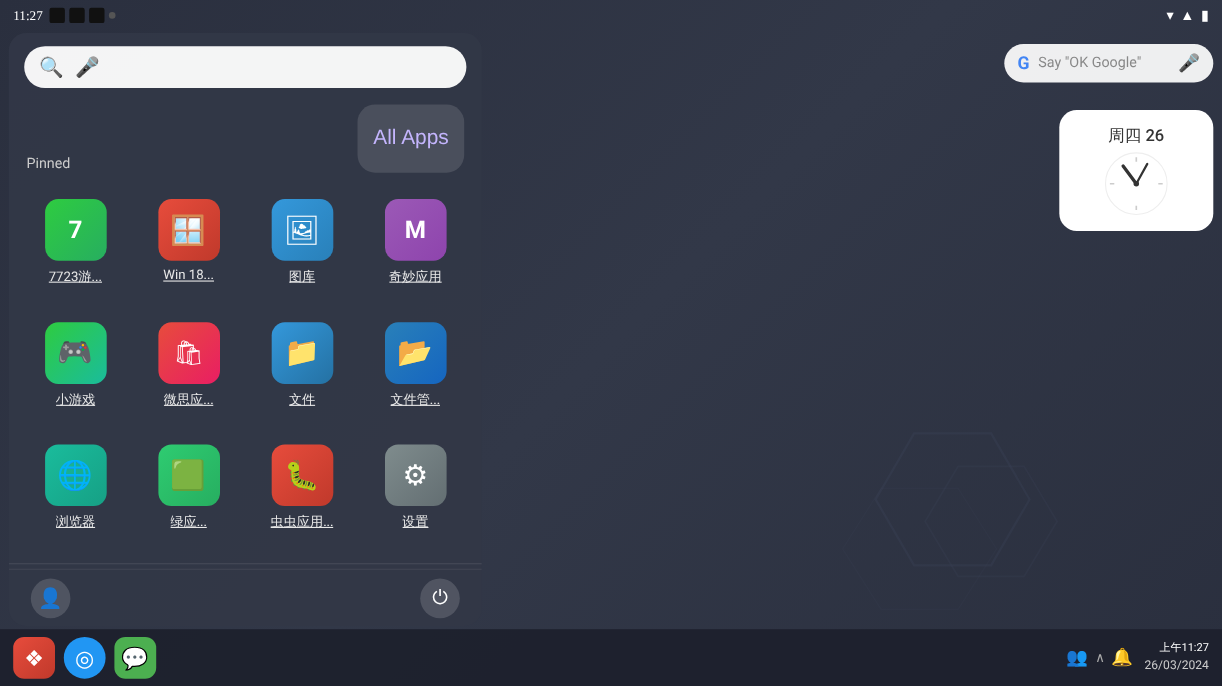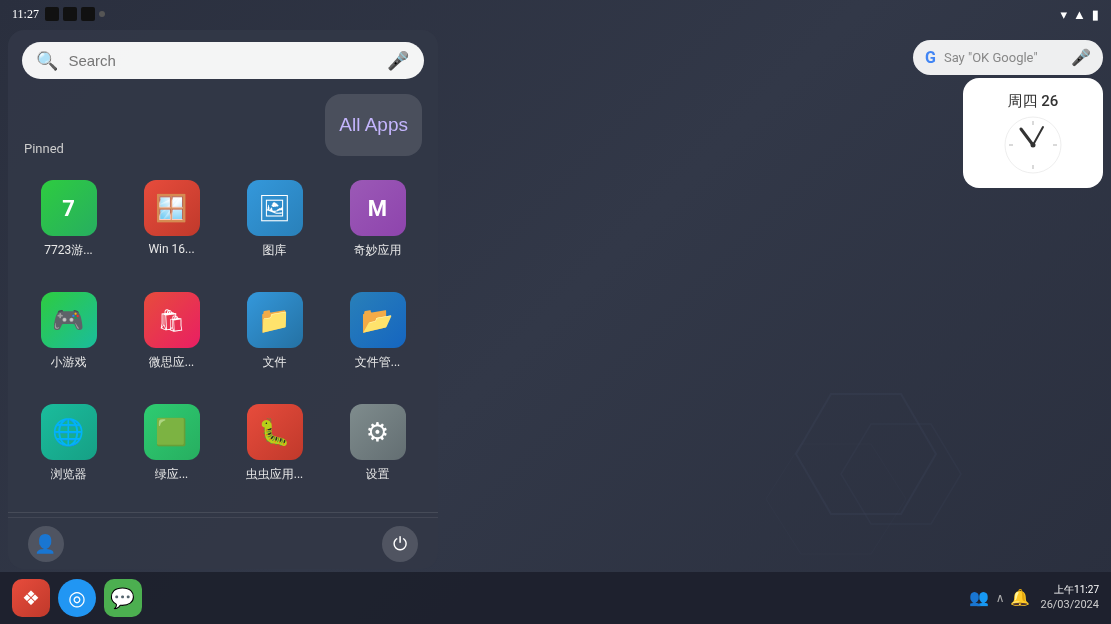--- a/index.html
+++ b/index.html
@@ -175,20 +175,21 @@
       overflow: hidden;
     }
     .app-label {
       color: #e8e8e8;
       font-size: 12px;
       text-align: center;
       max-width: 80px;
       overflow: hidden;
       white-space: nowrap;
       text-overflow: ellipsis;
+      text-decoration: underline;
     }
 
     
     .drawer-divider {
       height: 1px;
       background: rgba(255,255,255,0.1);
       margin: 4px 0;
     }
 
     
@@ -251,21 +252,21 @@
       flex: 1;
     }
     .google-mic {
       color: #4285f4;
       font-size: 16px;
     }
 
     
     .clock-widget {
       position: absolute;
-      top: 78px;
+      top: 100px;
       right: 8px;
       width: 140px;
       height: 110px;
       background: white;
       border-radius: 16px;
       display: flex;
       flex-direction: column;
       align-items: center;
       justify-content: center;
       gap: 4px;
@@ -382,42 +383,41 @@
     <span class="wifi-icon">▾</span>
     <span class="signal-icon">▲</span>
     <span class="battery-icon">▮</span>
   </div>
 </div>
 
 <div class="app-drawer">
 
   <div class="search-bar">
     <span class="search-icon-wrap">🔍</span>
-    <input class="search-input" type="text" placeholder="Search" style="">
     <span class="mic-icon">🎤</span>
   </div>
 
   <div class="section-header">
     <span class="pinned-label">Pinned</span>
     <button class="all-apps-btn">All Apps</button>
   </div>
 
   <div class="apps-grid">
 
     <div class="app-item">
       <div class="app-icon icon-7723">
         <span style="color:white;font-weight:bold;font-size:22px;">7</span>
       </div>
       <span class="app-label">7723游...</span>
     </div>
     <div class="app-item">
       <div class="app-icon icon-win12">
         <span style="color:white;font-size:26px;">🪟</span>
       </div>
-      <span class="app-label">Win 16...</span>
+      <span class="app-label">Win 18...</span>
     </div>
     <div class="app-item">
       <div class="app-icon icon-gallery">
         <span style="color:white;font-size:26px;">🖼</span>
       </div>
       <span class="app-label">图库</span>
     </div>
     <div class="app-item">
       <div class="app-icon icon-magic">
         <span style="color:white;font-size:22px;font-weight:bold;">M</span>

